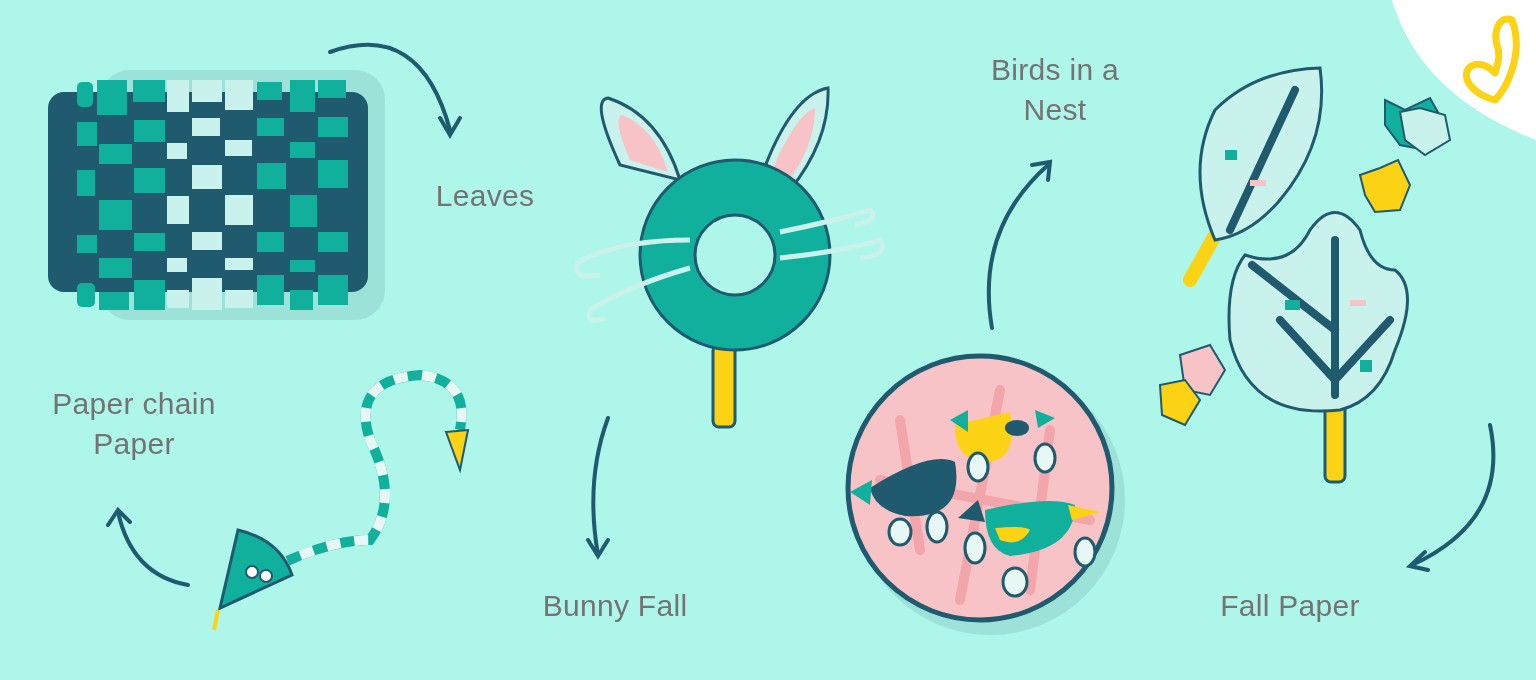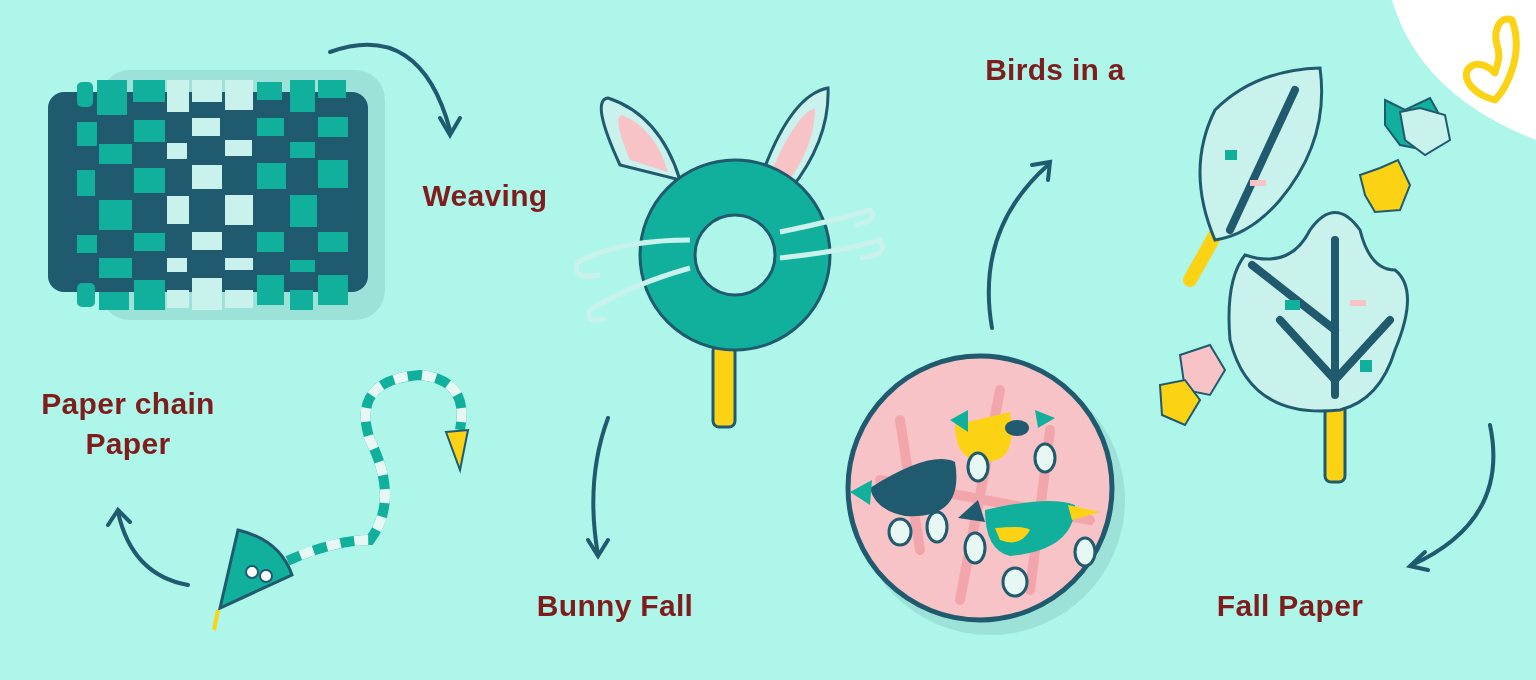--- a/index.html
+++ b/index.html
@@ -1,17 +1,17 @@
 <!DOCTYPE html>
 <html><head>
 <meta charset="utf-8">
 <style>
   html, body { margin:0; padding:0; }
   body { width:1536px; height:680px; overflow:hidden; background:#aef5ea; position:relative; font-family:"Liberation Sans", sans-serif; }
-  .lbl { position:absolute; color:#7f1d1d; font-weight:bold; font-size:30px; line-height:40px; text-align:center; letter-spacing:0.3px; }
+  .lbl { position:absolute; color:#737373; font-weight:normal; font-size:30px; line-height:40px; text-align:center; letter-spacing:0.3px; }
   svg { position:absolute; left:0; top:0; }
 </style>
 </head>
 <body>
 
 <svg width="1536" height="680" viewBox="0 0 1536 680">
 
   <path d="M1392 0 Q1420 95 1536 140 L1536 0 Z" fill="#ffffff"></path>
   <g>
     <path d="M1495 73 C1478 55 1458 68 1470 85 C1478 95 1488 98 1495 100 C1505 90 1525 55 1512 20 C1500 15 1493 30 1497 45 C1501 55 1498 62 1495 73 Z" fill="none" stroke="#fbd314" stroke-width="7" stroke-linejoin="round"></path>
@@ -160,23 +160,24 @@
       </g>
     <path d="M1385 100 L1405 110 L1430 98 L1445 125 L1425 150 L1400 145 L1385 125 Z" fill="#11b09c" stroke="#1f5a6e" stroke-width="2"></path>
     <path d="M1400 112 L1420 108 L1445 115 L1450 140 L1425 155 L1405 140 Z" fill="#c9f2ec" stroke="#1f5a6e" stroke-width="2"></path>
     <path d="M1360 175 L1380 168 L1398 160 L1410 185 L1400 210 L1375 212 L1365 195 Z" fill="#fbd314" stroke="#1f5a6e" stroke-width="2"></path>
     <path d="M1180 355 L1210 345 L1225 370 L1210 395 L1185 390 Z" fill="#f7c3c6" stroke="#1f5a6e" stroke-width="2"></path>
     <path d="M1160 385 L1185 380 L1200 400 L1185 425 L1162 415 Z" fill="#fbd314" stroke="#1f5a6e" stroke-width="2"></path>
   </g>
 </svg>
 
 <div class="lbl" style="left:410px;top:176px;width:150px;">
-  <div>Weaving</div>
+  <div>Leaves</div>
 </div>
 <div class="lbl" style="left:500px;top:586px;width:230px;">Bunny Fall</div>
 <div class="lbl" style="left:960px;top:50px;width:190px;">
   <div>Birds in a</div>
+  <div>Nest</div>
 </div>
-<div class="lbl" style="left:18px;top:384px;width:220px;">
+<div class="lbl" style="left:24px;top:384px;width:220px;">
   <div>Paper chain</div>
   <div>Paper</div>
 </div>
 <div class="lbl" style="left:1180px;top:586px;width:220px;">Fall Paper</div>
 
 </body></html>

